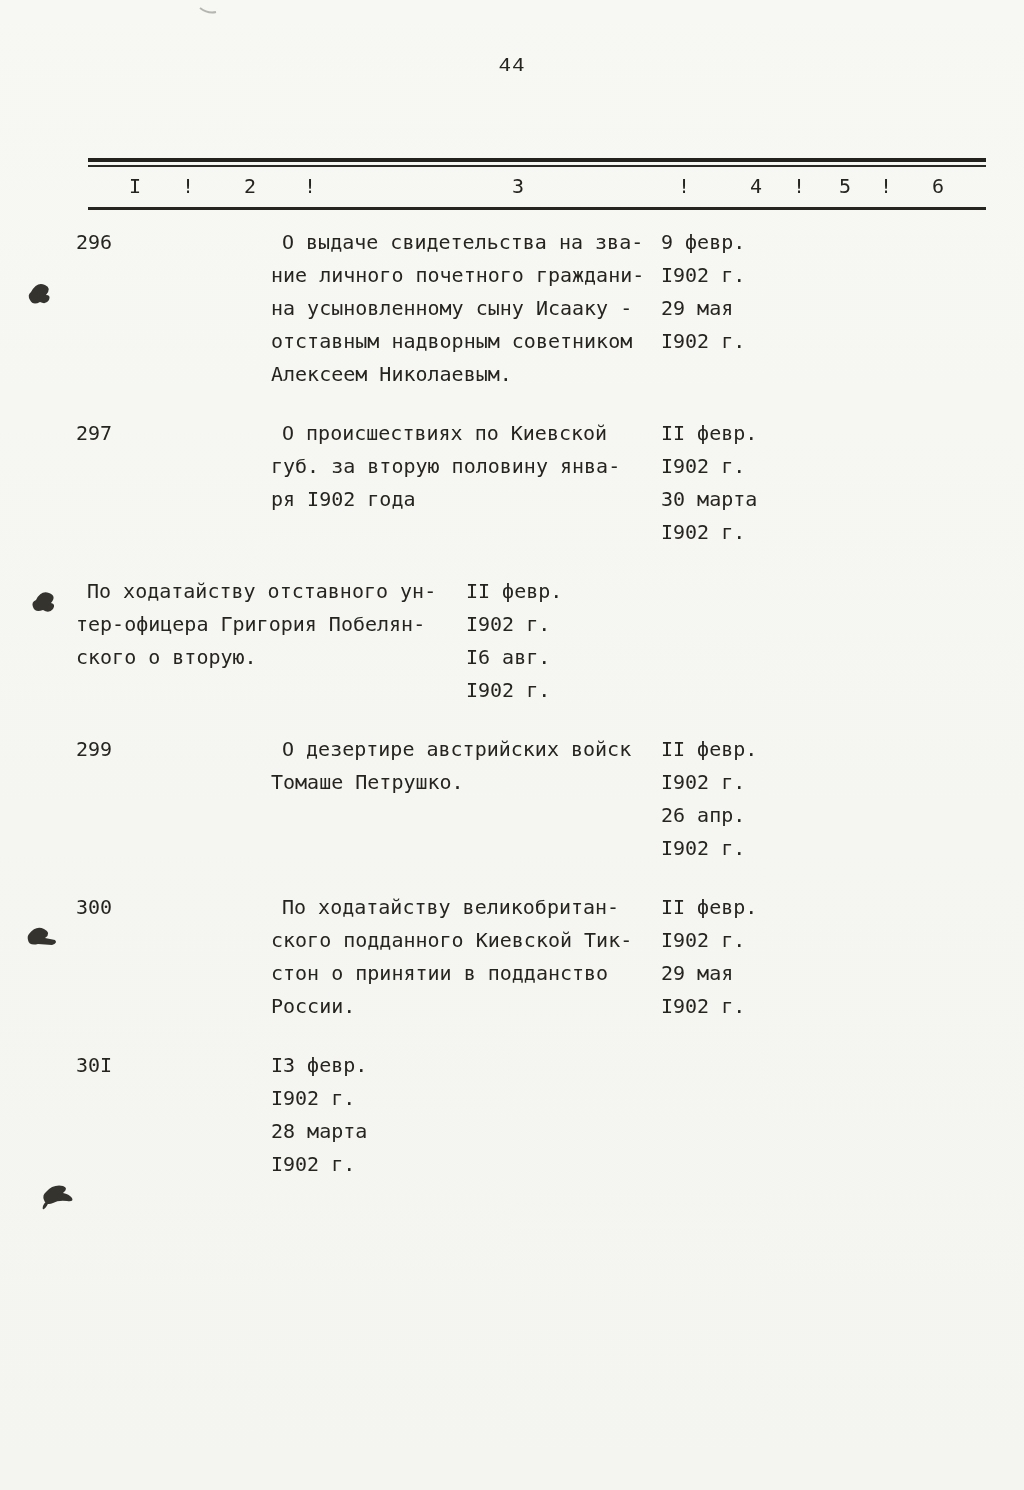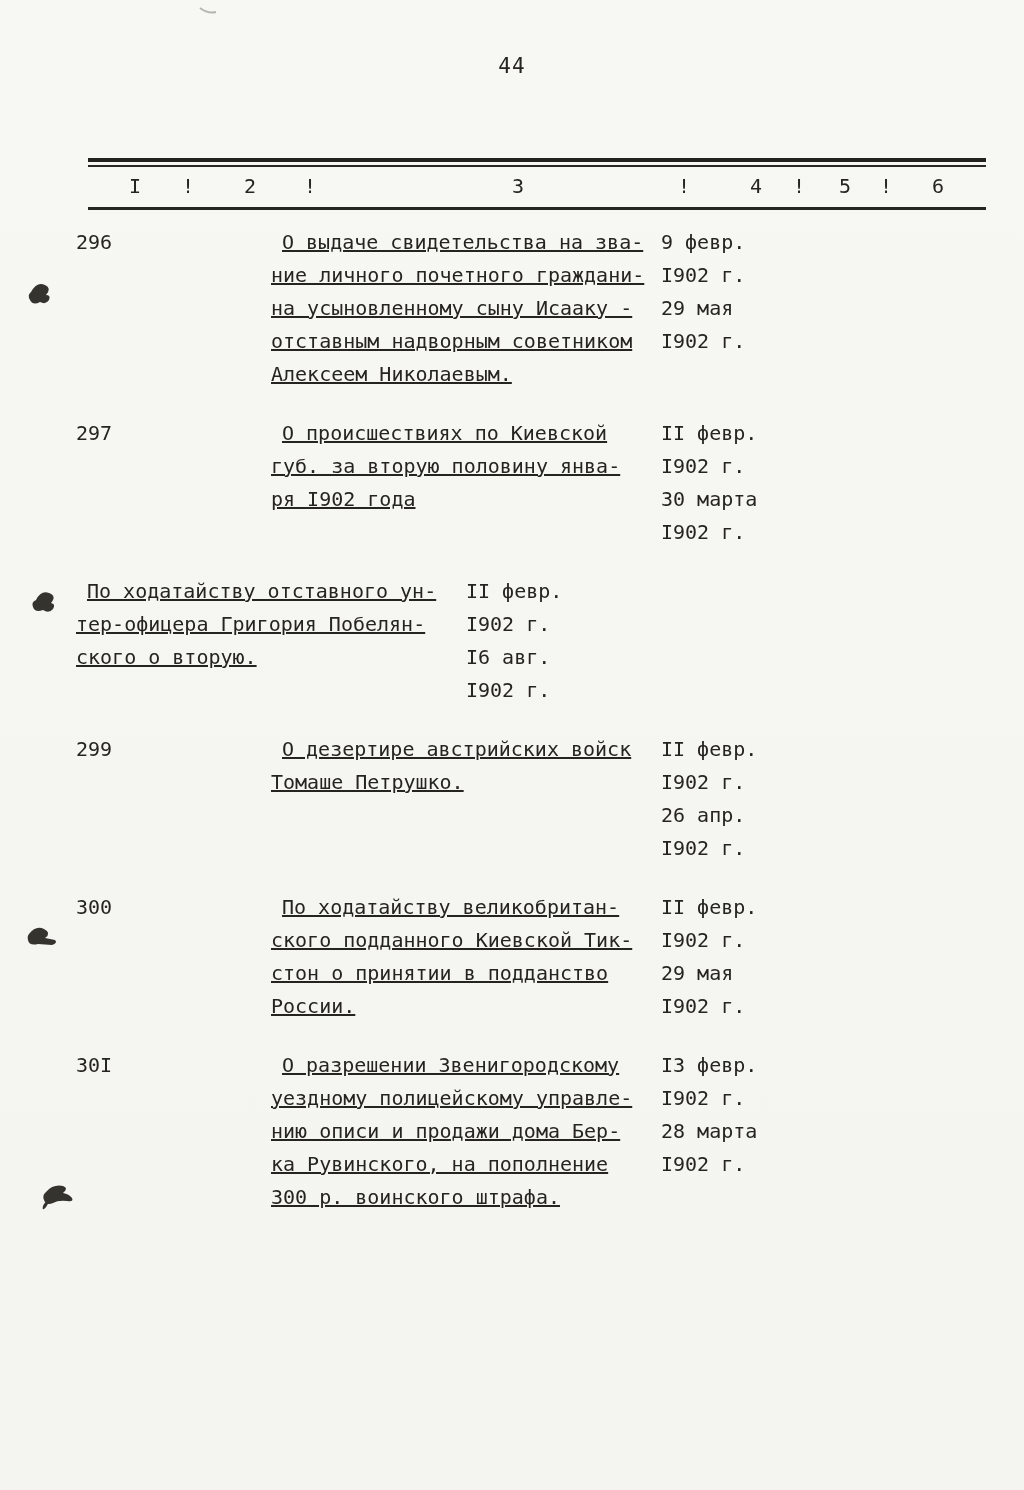--- a/index.html
+++ b/index.html
@@ -19,20 +19,21 @@
   }
   
   .page-number {
     position: absolute;
     top: 54px;
     left: 0;
     width: 100%;
     text-align: center;
     font-size: 21px;
     letter-spacing: 1px;
+    font-family: Liberation Mono, monospace;
   }
   
   .table-header {
     position: absolute;
     top: 158px;
     left: 88px;
     width: 898px;
   }
   .rule-double {
     height: 3px;
@@ -79,21 +80,20 @@
     font-size: 20px;
     line-height: 33px;
   }
   .entry-number {
     flex: none;
     width: 195px;
   }
   .entry-desc {
     flex: none;
     width: 390px;
-    text-decoration: underline;
   }
   .entry-desc .line { white-space: nowrap; }
   .entry-desc .line:first-child { padding-left: 11px; }
   .entry-dates {
     flex: none;
     width: 130px;
     white-space: nowrap;
   }
   
   .artifacts {
@@ -208,27 +208,20 @@
     <div class="entry-dates">
           <div class="line">II февр.</div>
           <div class="line">I902 г.</div>
           <div class="line">29 мая</div>
           <div class="line">I902 г.</div>
         </div>
   </div>
 
   <div class="entry-row">
     <div class="entry-number">30I</div>
-    <div class="entry-desc">
-          <div class="line">О разрешении Звенигородскому</div>
-          <div class="line">уездному полицейскому управле-</div>
-          <div class="line">нию описи и продажи дома Бер-</div>
-          <div class="line">ка Рувинского, на пополнение</div>
-          <div class="line">300 р. воинского штрафа.</div>
-        </div>
     <div class="entry-dates">
           <div class="line">I3 февр.</div>
           <div class="line">I902 г.</div>
           <div class="line">28 марта</div>
           <div class="line">I902 г.</div>
         </div>
   </div>
 </div>
 
 </div>

